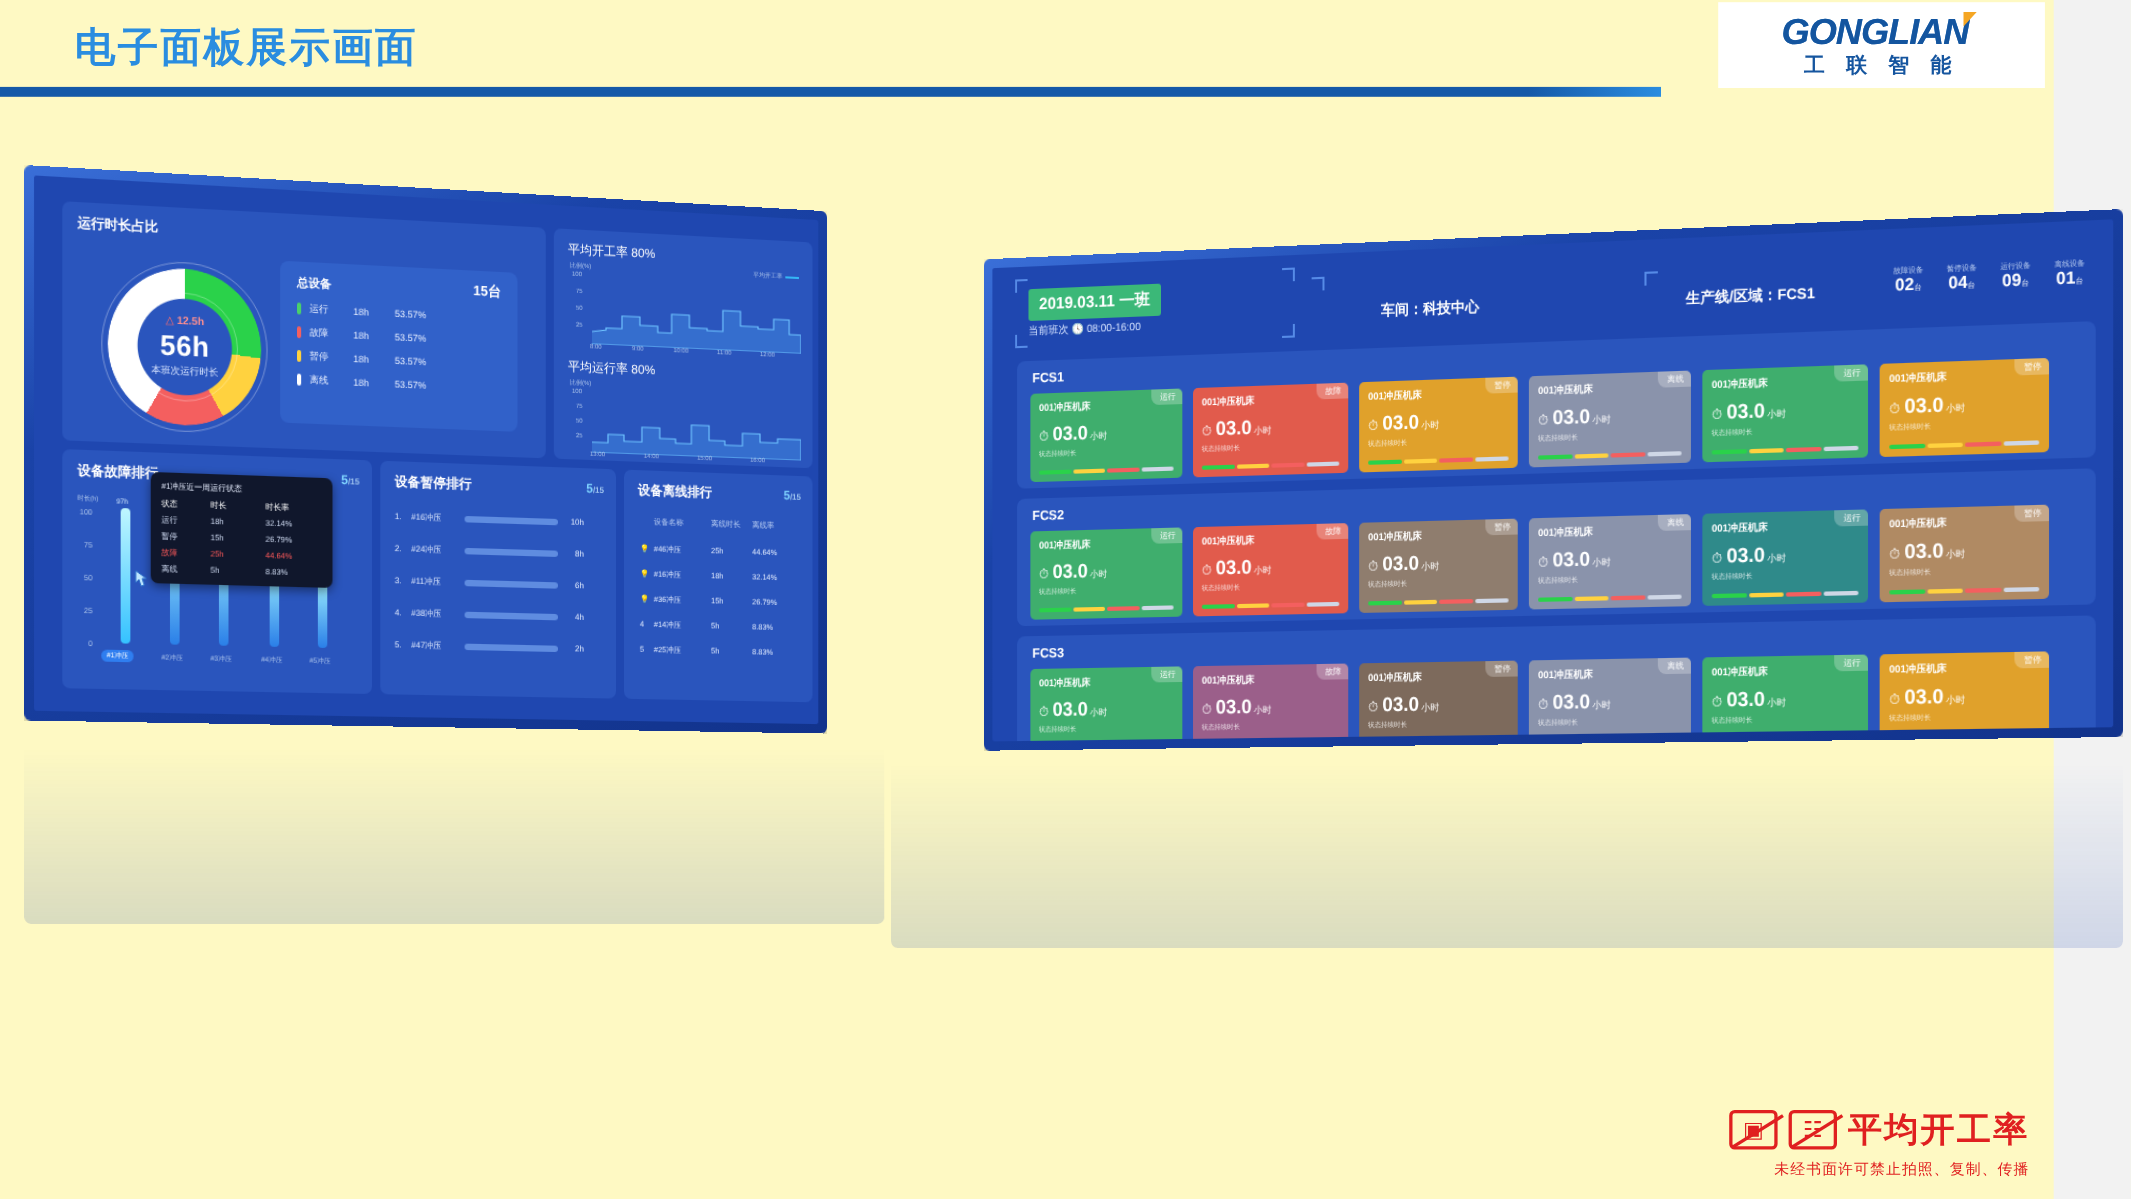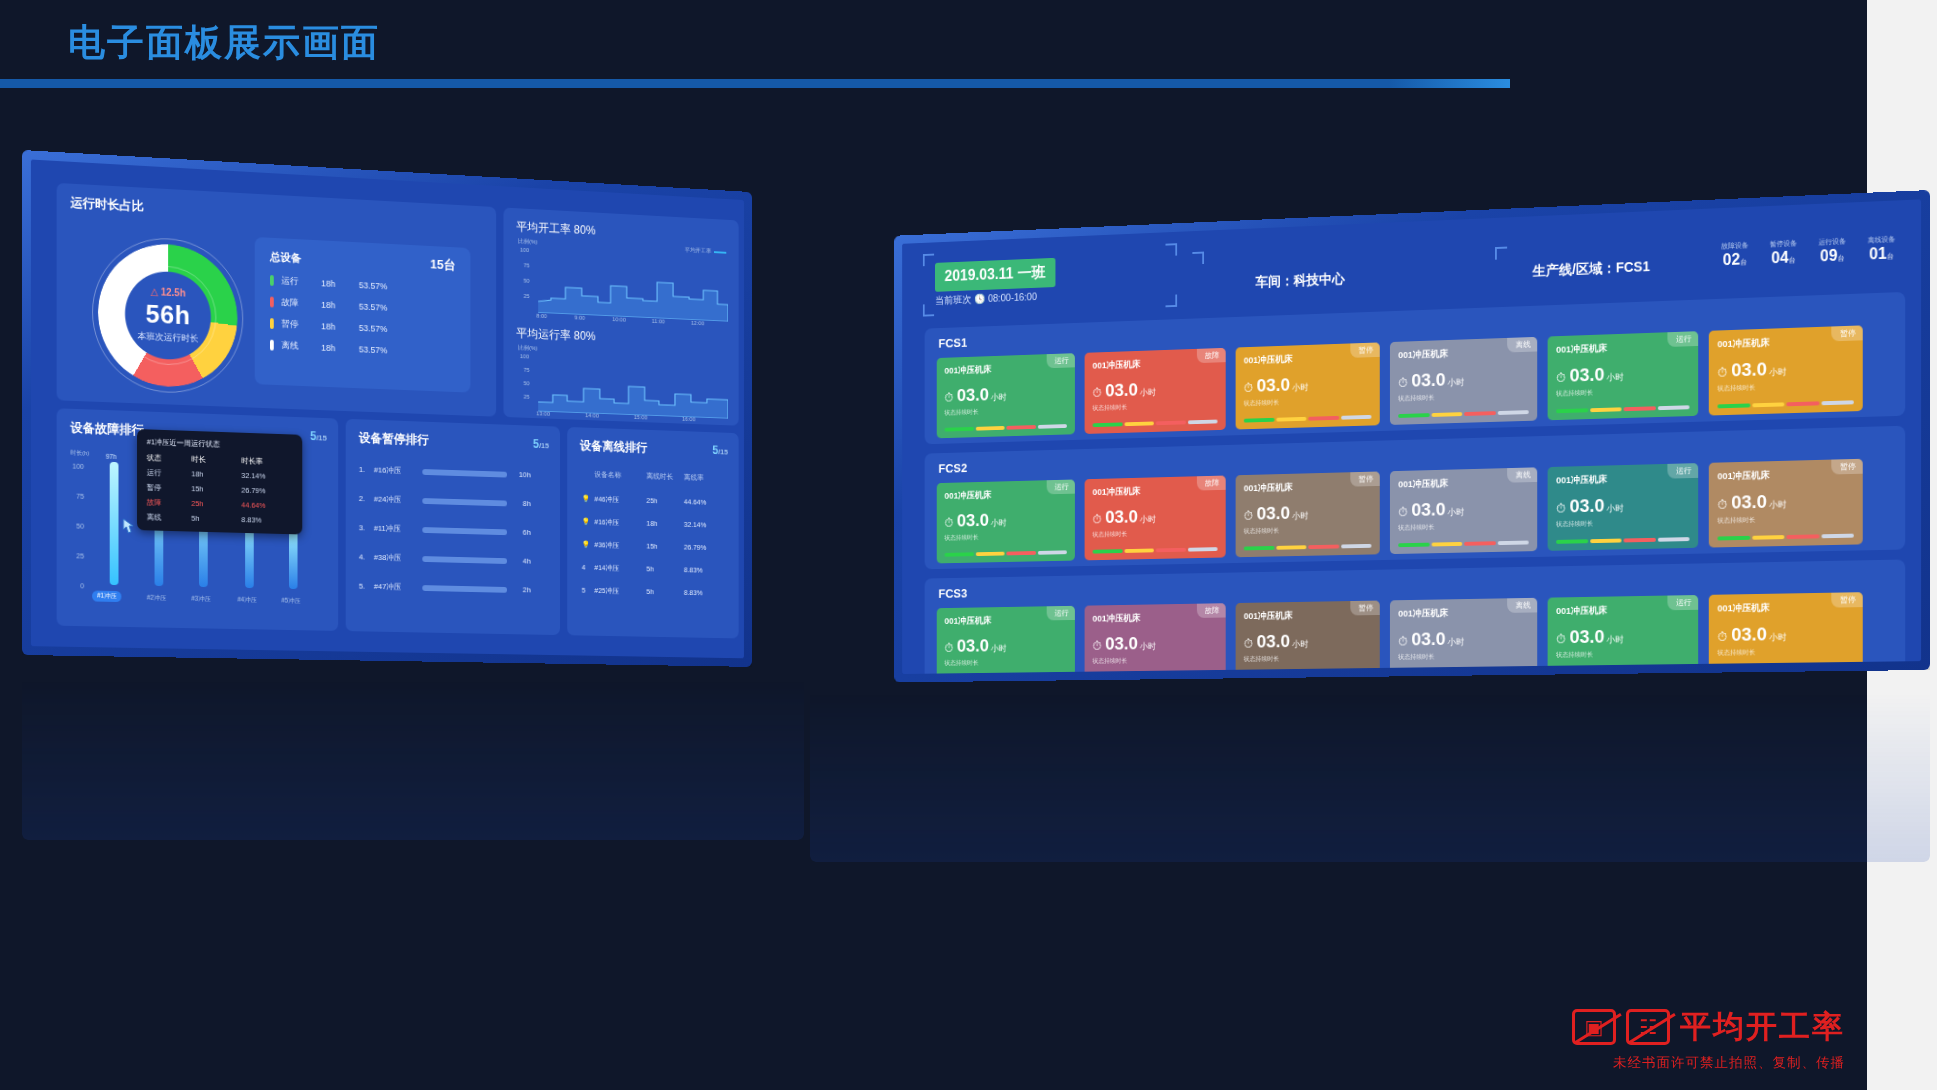--- a/index.html
+++ b/index.html
@@ -2,21 +2,21 @@
 <html><head>
 <meta charset="utf-8">
 <style>
   * { box-sizing: border-box; margin: 0; padding: 0; }
   html, body {
     width: 1937px; height: 1090px;
     background: #f2f2f2;
     font-family: "Liberation Sans", "DejaVu Sans", sans-serif;
     overflow: hidden;
   }
-  .page { position: relative; width: 1867px; height: 1090px; background:#0f172a; }
+  .page { position: relative; width: 1867px; height: 1090px; background:#fef9c3; }
 
   
   .hdr-title {
     position: absolute; left: 68px; top: 18px;
     font-size: 37px; font-weight: bold; color: #2a8de0; letter-spacing: 2px;
   }
   .hdr-rule {
     position: absolute; left: 0; top: 79px; width: 1510px; height: 9px;
     background: linear-gradient(90deg,#1559a8 0%, #1559a8 92%, #2a8de0 100%);
   }
@@ -232,20 +232,24 @@
   .conf-note { font-size:13.5px; color:#e02020; margin-top:6px; letter-spacing:1px;}
 </style>
 </head>
 <body>
 
 <div class="page">
 
   <div class="hdr-title">电子面板展示画面</div>
   <div class="hdr-rule"></div>
 
+  <div class="logo-box">
+    <div class="logo-main">GONGLIAN</div>
+    <div class="logo-sub">工 联 智 能</div>
+  </div>
 
   <div class="wm">△</div>
 
   <div class="screen" id="left-screen">
     <div class="bezel"></div>
     <div class="inner">
       <div class="dash">
 
         <div class="card" id="p-run">
           <div class="pt card-title">运行时长占比</div>

